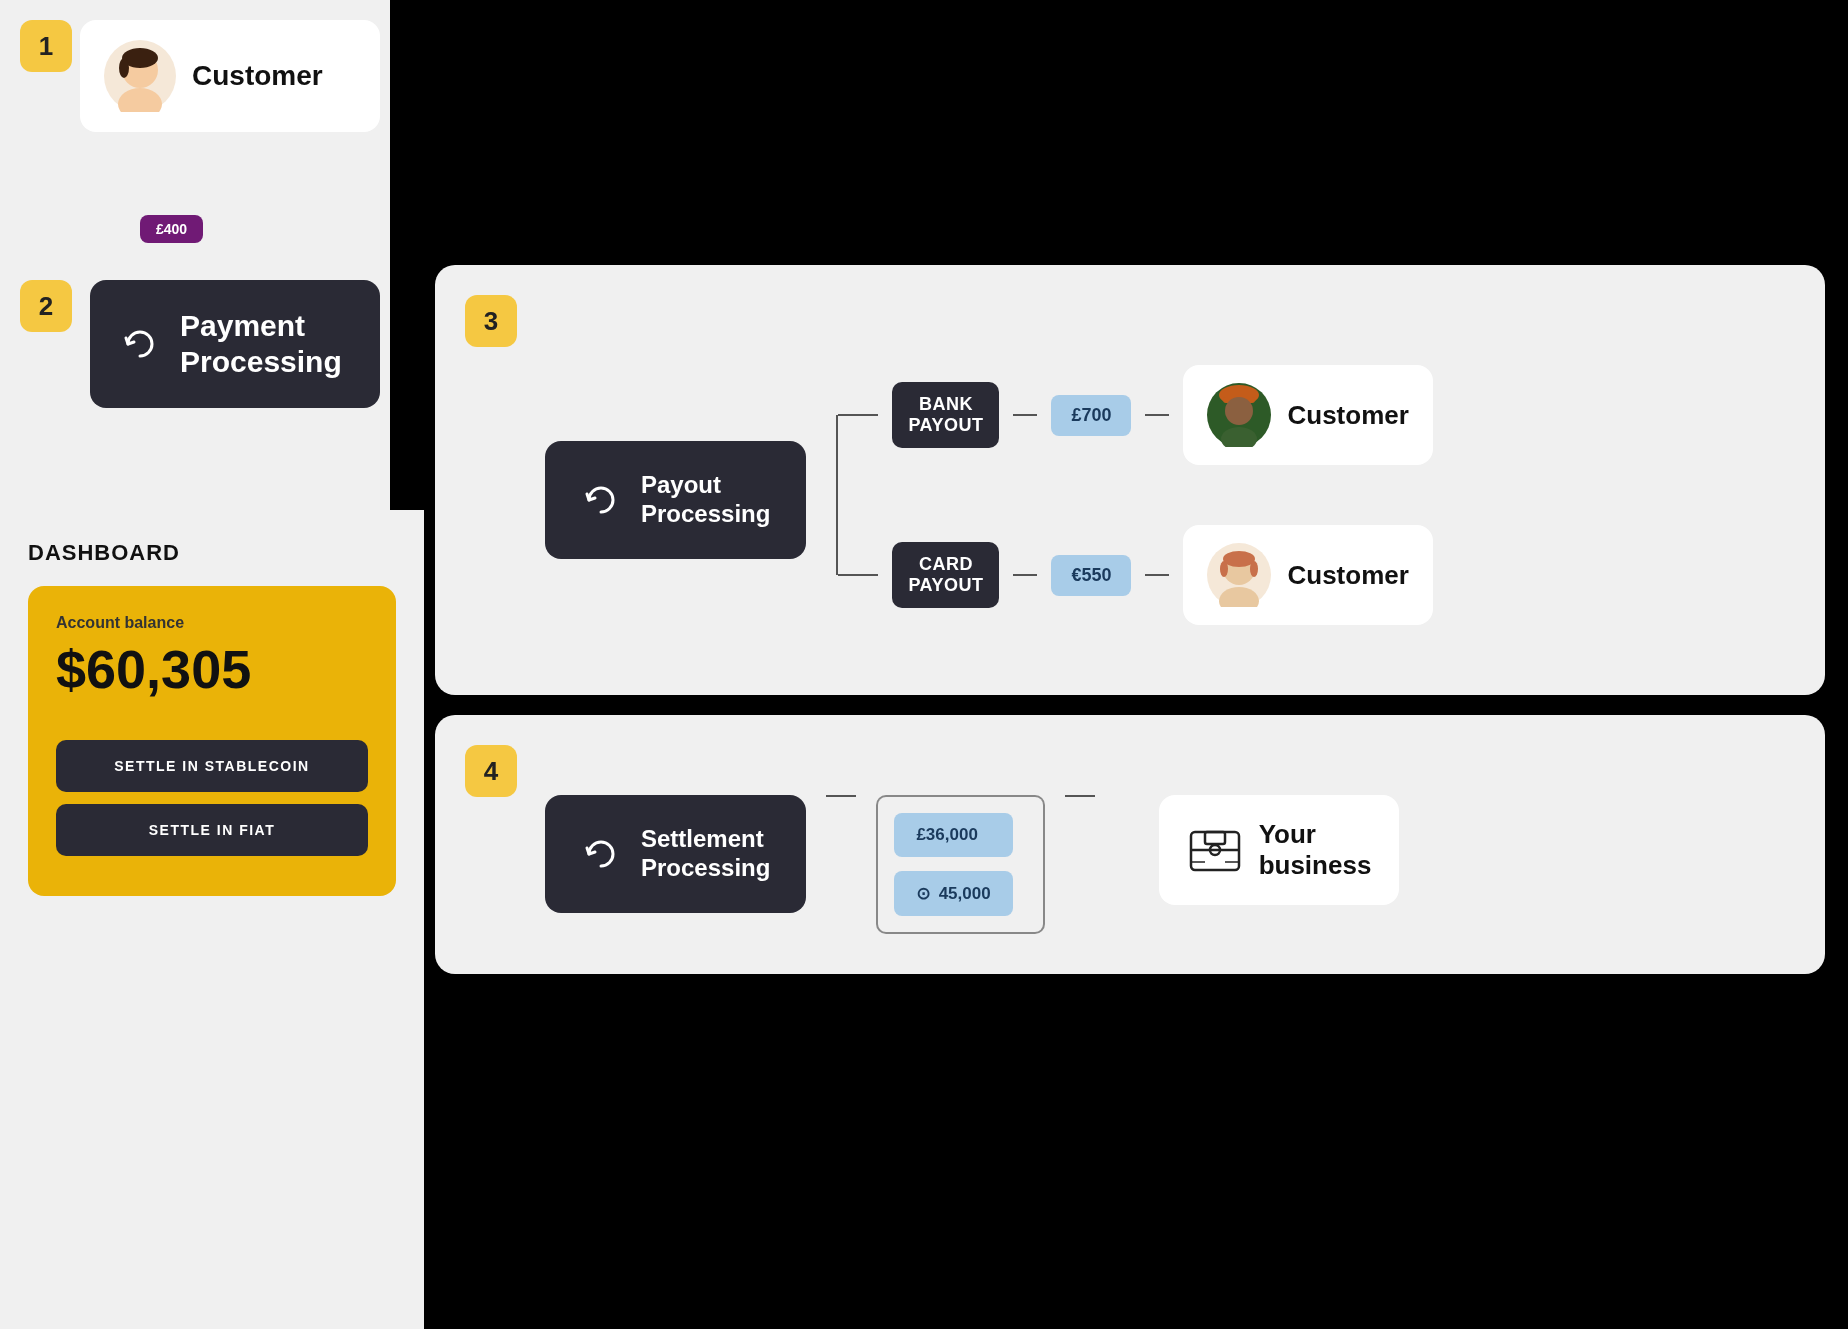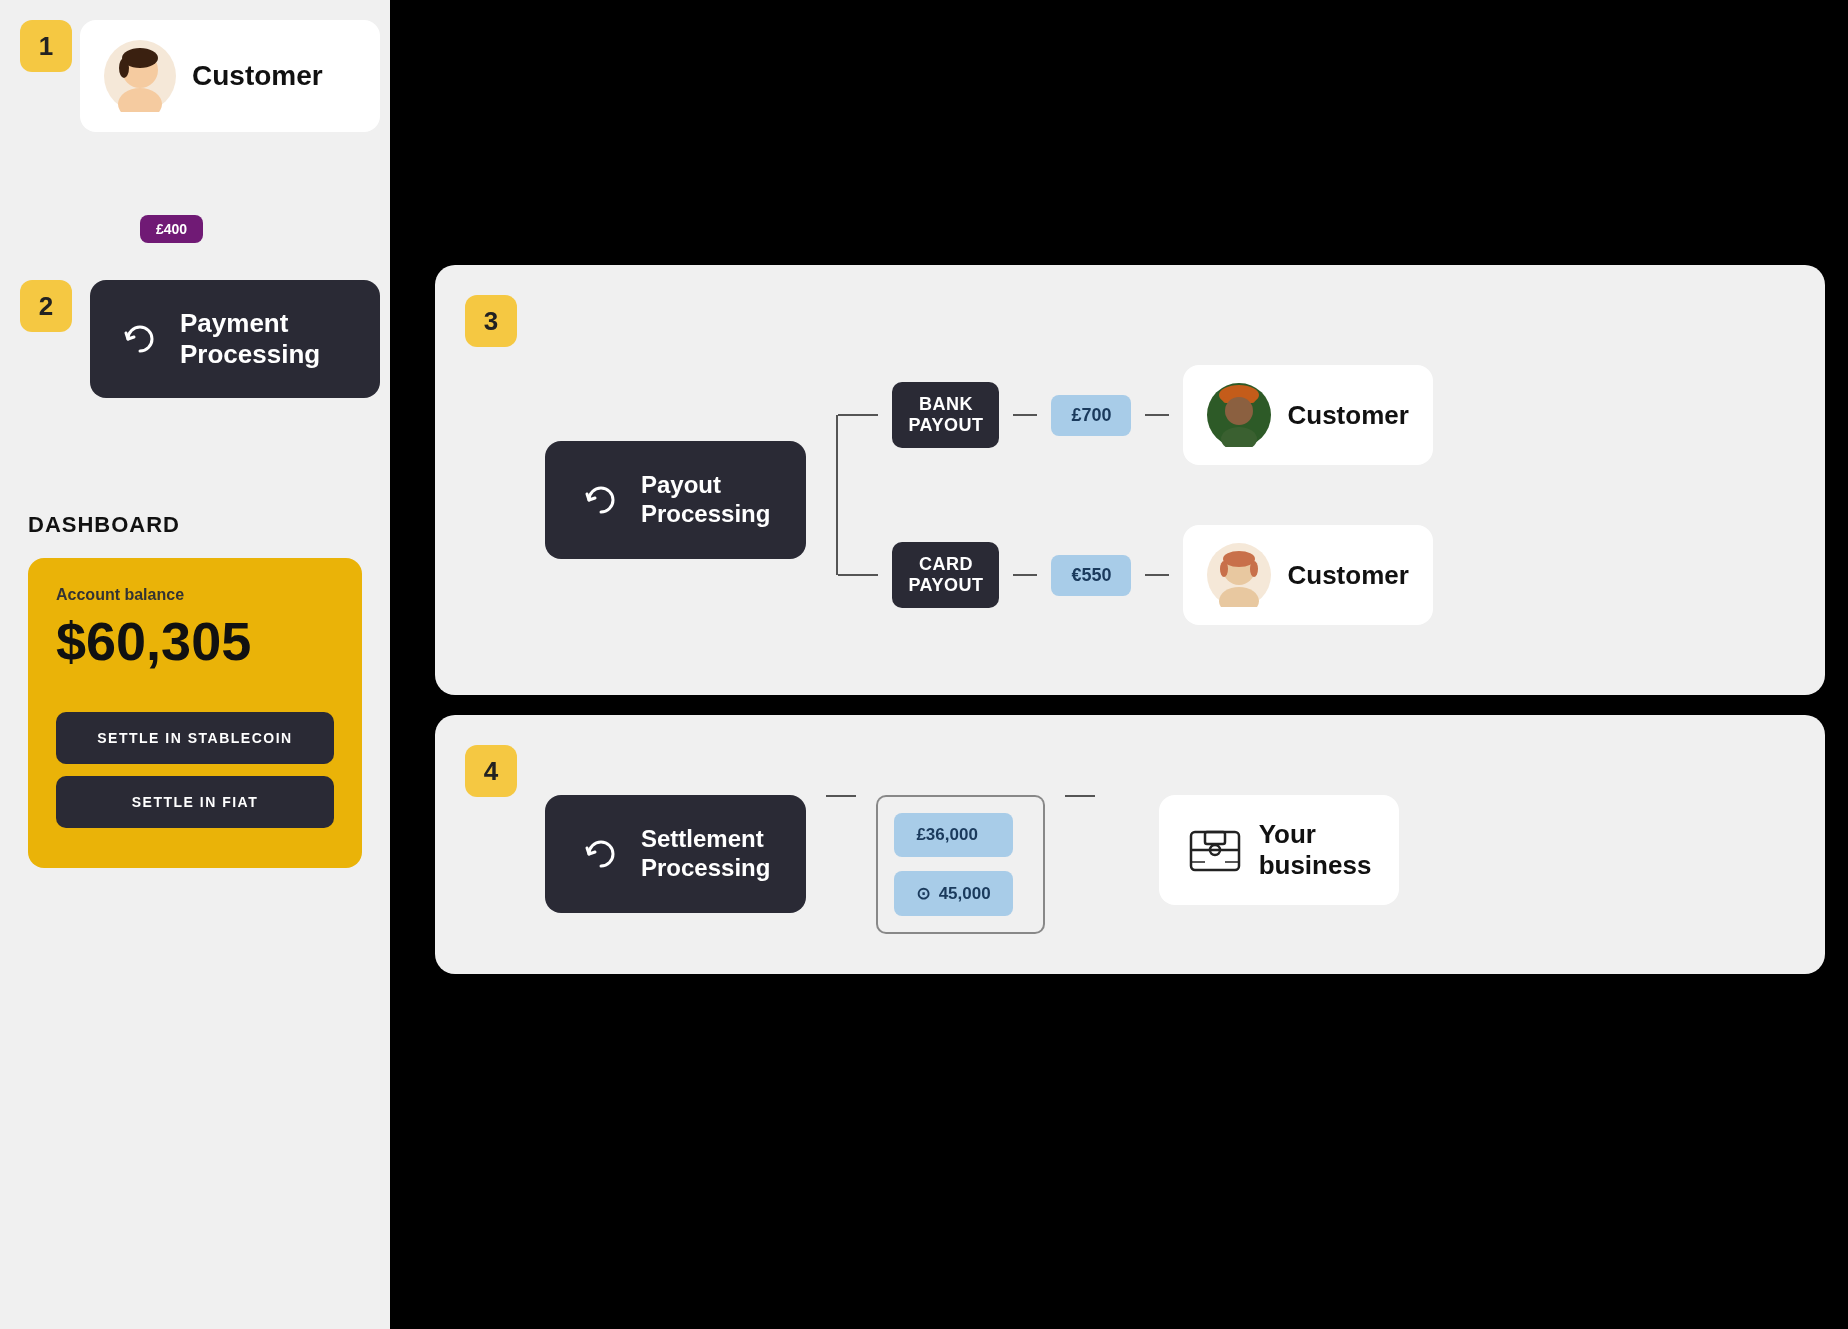--- a/index.html
+++ b/index.html
@@ -87,37 +87,37 @@
     .dark-card {
       margin-left: 70px;
       background: #2a2a35;
       border-radius: 16px;
       padding: 28px 30px;
       display: flex;
       align-items: center;
       gap: 20px;
     }
     .process-label {
-      font-size: 26px;
+      font-size: 30px;
       font-weight: 700;
       color: #fff;
       line-height: 1.2;
     }
     .sync-icon {
       width: 40px;
       height: 40px;
       flex-shrink: 0;
     }
 
     
     .dashboard-section {
       position: absolute;
-      top: 482px;
+      top: 510px;
       left: 0;
-      width: 390px;
+      width: 424px;
       bottom: 0;
       background: #f0f0f0;
       padding: 30px 28px 0 28px;
     }
     .dashboard-title {
       font-size: 22px;
       font-weight: 800;
       letter-spacing: 1px;
       color: #111;
       margin-bottom: 20px;

